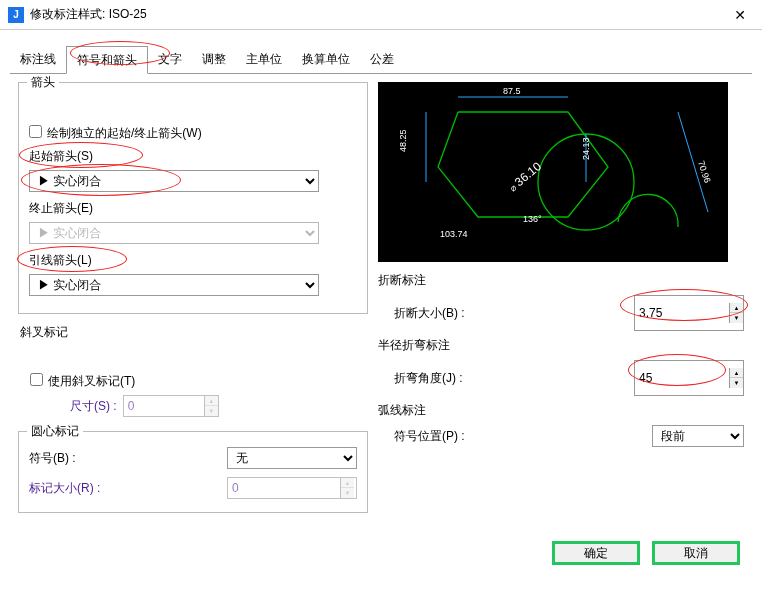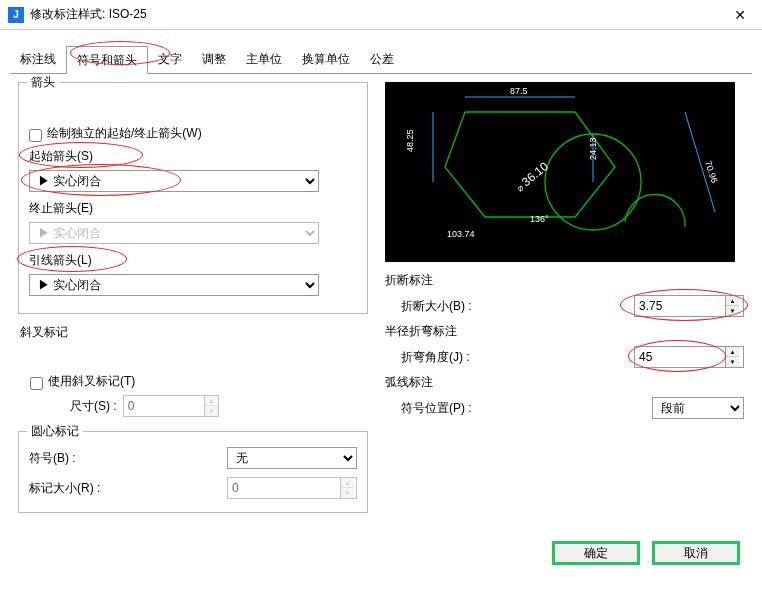--- a/index.html
+++ b/index.html
@@ -4,43 +4,43 @@
   <style>
     * { box-sizing: border-box; margin: 0; padding: 0; font-family: "Microsoft YaHei", "SimSun", sans-serif; font-size: 12px; }
     body { background: #fff; width: 762px; height: 596px; overflow: hidden; }
     .titlebar { height: 30px; background: #fff; border-bottom: 1px solid #ccc; display: flex; align-items: center; padding: 0 8px; }
     .title-icon { width: 16px; height: 16px; background: #1a73e8; margin-right: 6px; display:inline-flex; align-items:center; justify-content:center; color:#fff; font-size:10px; font-weight:bold; }
     .title-text { flex: 1; }
     .close-btn { font-size: 14px; padding: 4px 8px; cursor: pointer; }
     .tabs { display: flex; border-bottom: 1px solid #999; margin: 15px 10px 0 10px; }
     .tab { padding: 5px 10px 4px 10px; cursor: pointer; position: relative; top: 1px; }
     .tab.active { border: 1px solid #999; border-bottom: 1px solid #fff; background: #fff; }
-    .content { display: flex; padding: 8px 18px 6px 18px; gap: 17px; }
+    .content { display: flex; padding: 8px 18px 6px 18px; gap: 10px; }
     .left-col { width: 350px; }
     .right-col { flex: 1; width: 360px; }
     .group { border: 1px solid #bbb; padding: 10px 10px 8px 10px; margin-bottom: 10px; position: relative; }
     .group-title { position: absolute; top: -9px; left: 8px; background: #fff; padding: 0 4px; }
     .field-row { display: flex; align-items: center; margin: 5px 0; gap: 6px; }
     .field-label { white-space: nowrap; }
     select, input[type="text"] { border: 1px solid #999; padding: 2px 4px; font-size: 12px; background: #fff; height: 22px; }
     select { width: 290px; }
     select.disabled { color: #999; background:#fff; }
     .spinner-wrap { display: flex; align-items: center; border:1px solid #999; height:22px; background:#fff; }
     .spinner-wrap input { border: none; width: 48px; text-align: left; padding:0 4px; height:20px; }
     .spinner-btns { display: flex; flex-direction: column; border-left:1px solid #999; }
     .spinner-btn { width: 13px; height: 10px; font-size: 6px; line-height: 8px; text-align: center; cursor: pointer; border:none; background:#f0f0f0; border-bottom:1px solid #ccc; }
     .spinner-btn:last-child { border-bottom:none; }
-    .chk { display: flex; align-items: flex-end; gap: 5px; margin-top: 32px; }
+    .chk { display: flex; align-items: flex-start; gap: 5px; margin-top: 32px; }
     .chk input { width:13px; height:13px; }
-    .disabled-text { color: #000000; }
+    .disabled-text { color: #4c1d95; }
     .preview { width: 350px; height: 180px; background: #000; position: relative; margin-bottom: 10px; }
     .right-section { margin: 6px 0; }
     .right-section .section-title { margin-bottom: 6px; display:block; }
     .right-field { display: flex; align-items: center; justify-content: space-between; padding-left: 16px; padding-right:0; margin:2px 0; }
-    .right-spinner { display:flex; align-items:center; border:1px solid #999; height:22px; width:110px; }
+    .right-spinner { display:flex; align-items:center; border:1px solid #999; height:36px; width:110px;justify-content:space-between; }
     .right-spinner input { border:none; width: 90px; padding:0 4px; height:20px; }
     .btn-row { display:flex; justify-content:flex-end; gap:12px; padding:12px 22px; }
     .btn { border:3px solid #22c55e; background:#f0f0f0; width:88px; height:24px; cursor:pointer; }
     .ellipse { position:absolute; border:1px solid #e22; border-radius:50%; pointer-events:none; }
     
     .preview svg { width:100%; height:100%; }
     .dim-shape { stroke:#0b0; fill:none; stroke-width:1.3; }
     .dim-line { stroke:#2aa6ff; stroke-width:1; }
     .dim-text { fill:#fff; font-size:9px; }
   </style>

